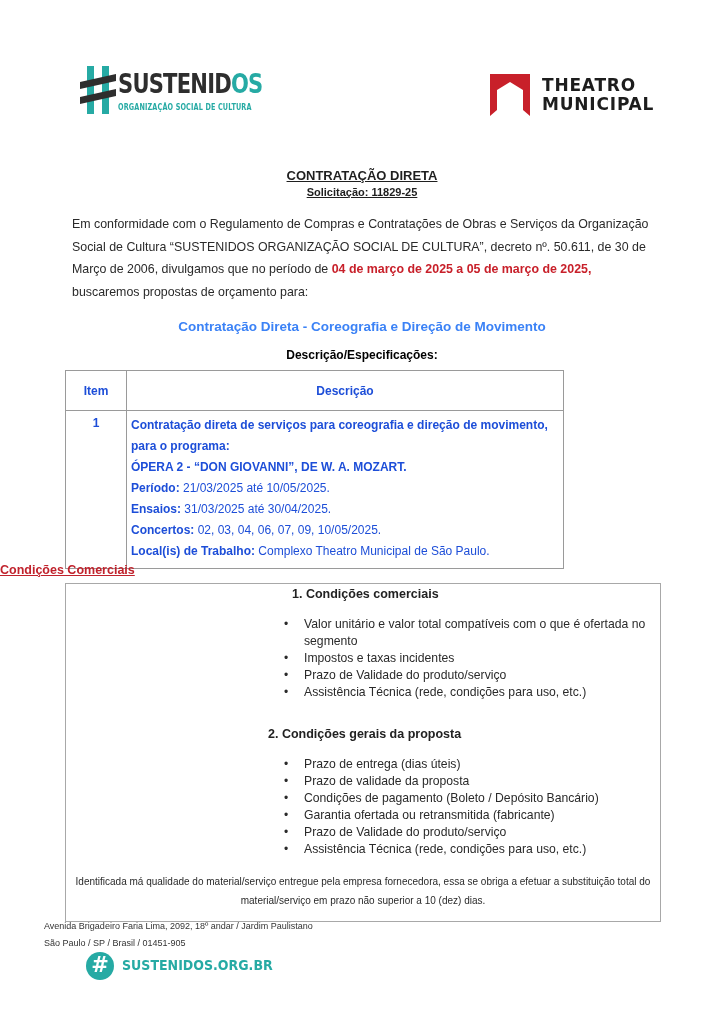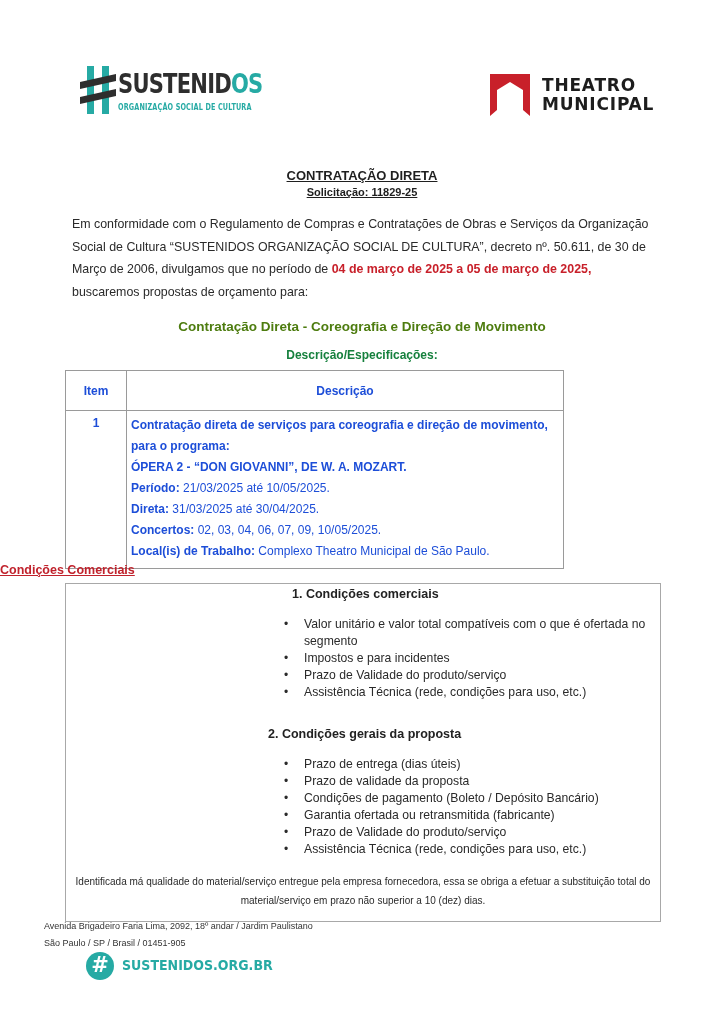--- a/index.html
+++ b/index.html
@@ -26,22 +26,22 @@
   
   .heading { left:0; width:724px; top:168px; text-align:center; font-weight:bold; font-size:13px;
              line-height:16px; color:#1f1f1f; }
   .heading div { text-decoration:underline; }
   .heading .sub { font-size:11px; }
 
   .intro { left:72px; top:213px; width:590px; font-size:12.4px; line-height:22.5px; color:#2a2a2a; }
   .intro .red { color:#c8202a; font-weight:bold; }
 
   .section-title { left:0; width:724px; top:319px; text-align:center; font-weight:bold;
-                   font-size:13.5px; color:#4d7c0f; }
-  .spec-label { left:0; width:724px; top:348px; text-align:center; font-weight:bold; font-size:12px; color:#15803d; }
+                   font-size:13.5px; color:#3b82f6; }
+  .spec-label { left:0; width:724px; top:348px; text-align:center; font-weight:bold; font-size:12px; color:#000000; }
 
   
   .spec-table { left:65px; top:370px; width:499px; border-collapse:collapse; font-size:12px; color:#1d4ed8; }
   .spec-table td, .spec-table th { border:1px solid #9a9a9a; }
   .spec-table th { height:37px; font-weight:bold; font-size:12px; }
   .spec-table th.item, .spec-table td.item { width:58px; text-align:center; }
   .spec-table td.item { vertical-align:top; padding-top:5px; font-weight:bold; }
   .spec-table td.desc { padding:4px 4px 6px 4px; line-height:21px; vertical-align:top; height:126px; }
   .b { font-weight:bold; }
 
@@ -104,35 +104,35 @@
       <tr>
     <th class="item">Item</th>
     <th>Descrição</th>
   </tr>
   <tr>
     <td class="item">1</td>
     <td class="desc">
       <div class="b">Contratação direta de serviços para coreografia e direção de movimento, para o programa:</div>
       <div class="b">ÓPERA 2 - “DON GIOVANNI”, DE W. A. MOZART.</div>
       <div><span class="b">Período:</span><span> 21/03/2025 até 10/05/2025.</span></div>
-      <div><span class="b">Direta:</span><span> 31/03/2025 até 30/04/2025.</span></div>
+      <div><span class="b">Ensaios:</span><span> 31/03/2025 até 30/04/2025.</span></div>
       <div><span class="b">Concertos:</span><span> 02, 03, 04, 06, 07, 09, 10/05/2025.</span></div>
       <div><span class="b">Local(is) de Trabalho:</span><span> Complexo Theatro Municipal de São Paulo.</span></div>
     </td>
   </tr>
 </tbody>
   </table>
 
 <div class="abs cond-title">Condições Comerciais</div>
 <div class="abs cond-box"></div>
 
 <div class="abs cond-h1">1. Condições comerciais</div>
 <ul class="bul list1">
   <li>Valor unitário e valor total compatíveis com o que é ofertada no segmento</li>
-  <li>Impostos e para incidentes</li>
+  <li>Impostos e taxas incidentes</li>
   <li>Prazo de Validade do produto/serviço</li>
   <li>Assistência Técnica (rede, condições para uso, etc.)</li>
 </ul>
 
 <div class="abs cond-h2">2. Condições gerais da proposta</div>
 <ul class="bul list2">
   <li>Prazo de entrega (dias úteis)</li>
   <li>Prazo de validade da proposta</li>
   <li>Condições de pagamento (Boleto / Depósito Bancário)</li>
   <li>Garantia ofertada ou retransmitida (fabricante)</li>

